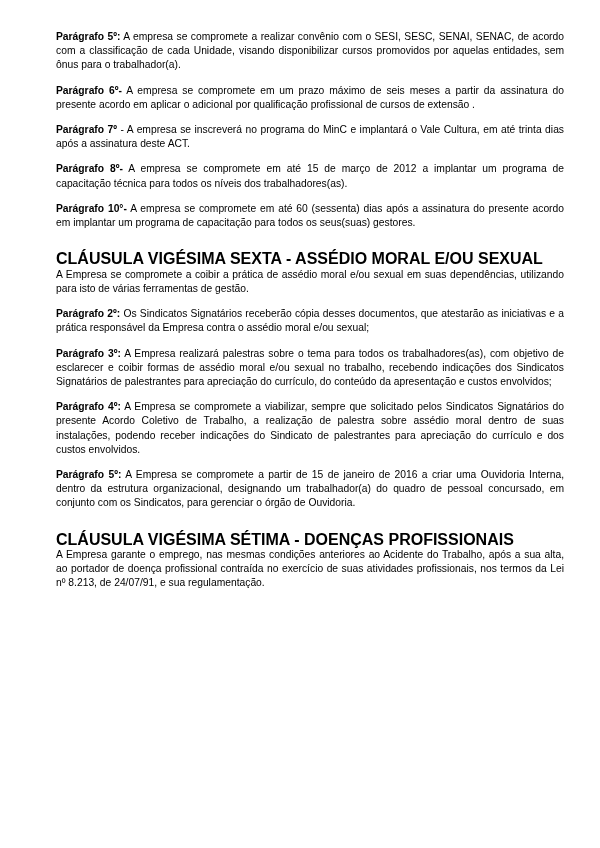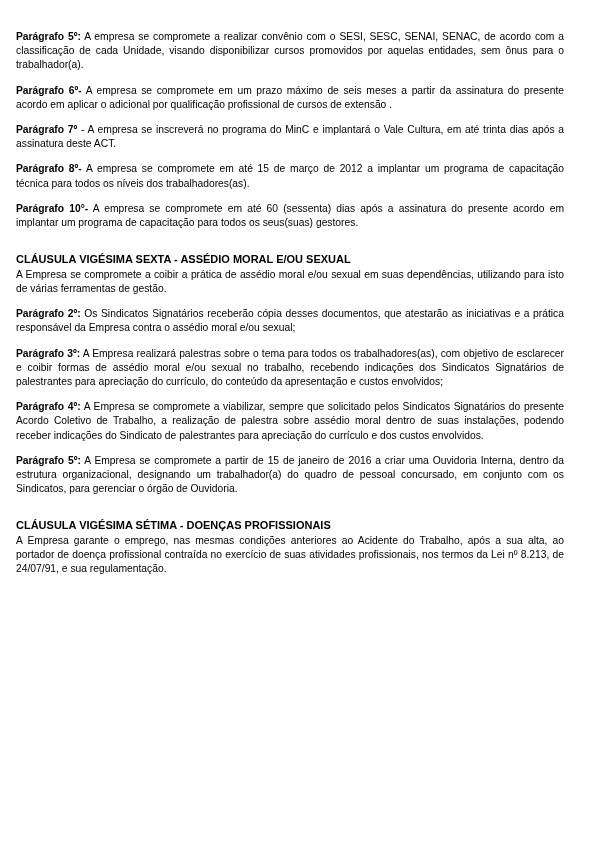--- a/index.html
+++ b/index.html
@@ -10,35 +10,35 @@
   body {
     width: 600px;
     height: 848px;
     font-family: "Liberation Sans", sans-serif;
     color: #000000;
   }
   .page {
     width: 600px;
     height: 848px;
     box-sizing: border-box;
-    padding: 30px 36px 20px 16px;
+    padding: 30px 36px 20px 56px;
     position: relative;
     overflow: hidden;
   }
   .para {
     font-size: 10.3px;
     line-height: 14.2px;
     text-align: justify;
     margin: 0 0 11px 0;
   }
   .para .lead {
     font-weight: bold;
   }
   .heading {
-    font-size: 11px;
+    font-size: 16px;
     font-weight: bold;
     margin: 0 0 1px 0;
     line-height: 14.5px;
   }
   .block-gap-big {
     margin-top: 22px;
   }
 </style>
 </head>
 <body>

